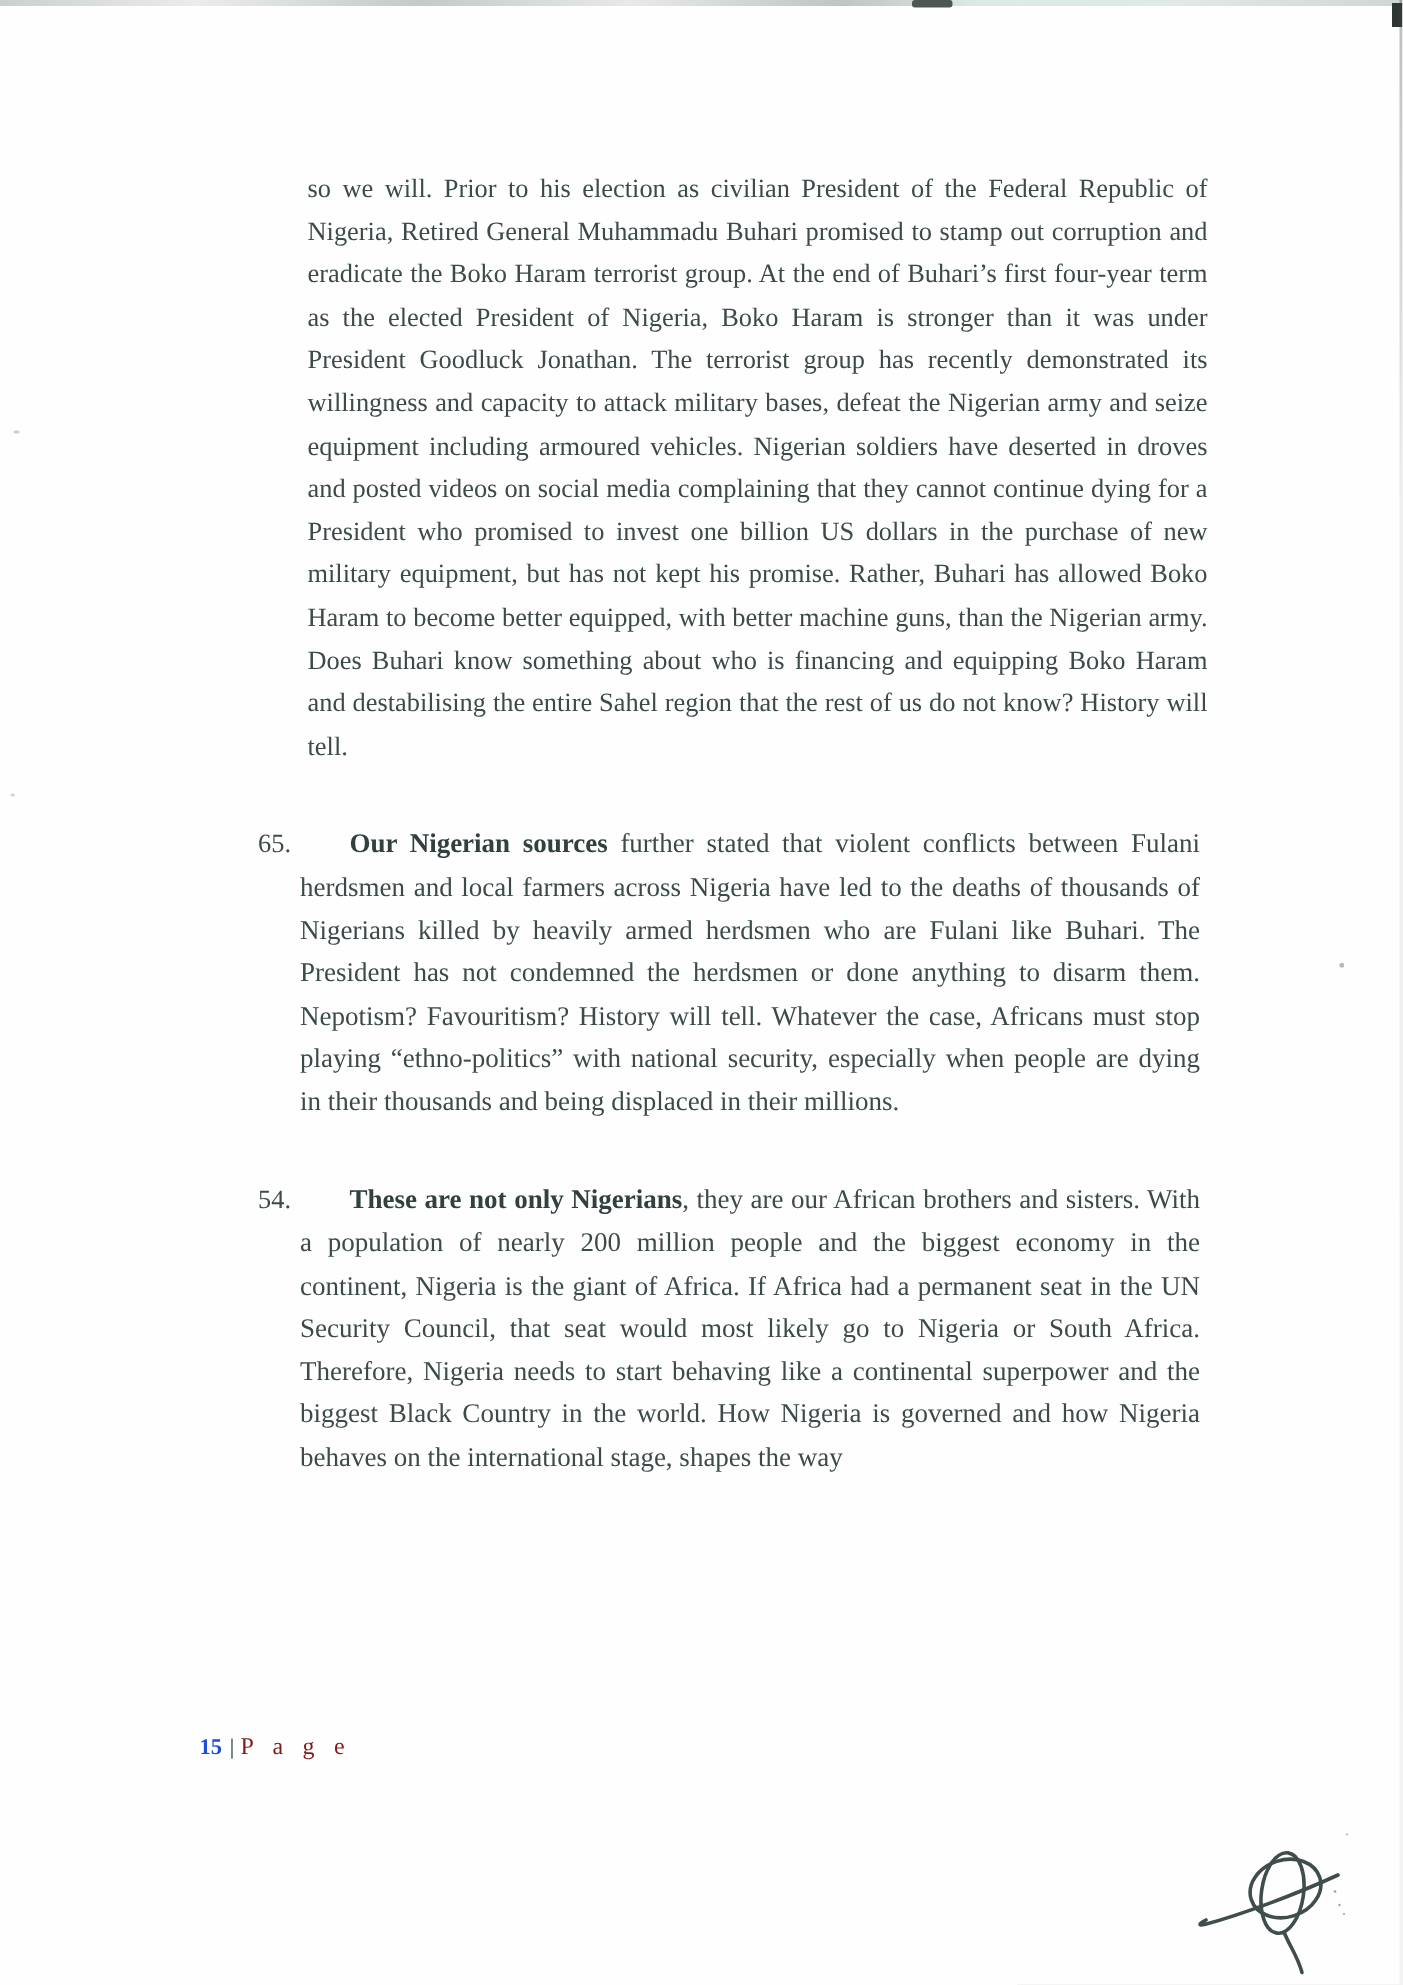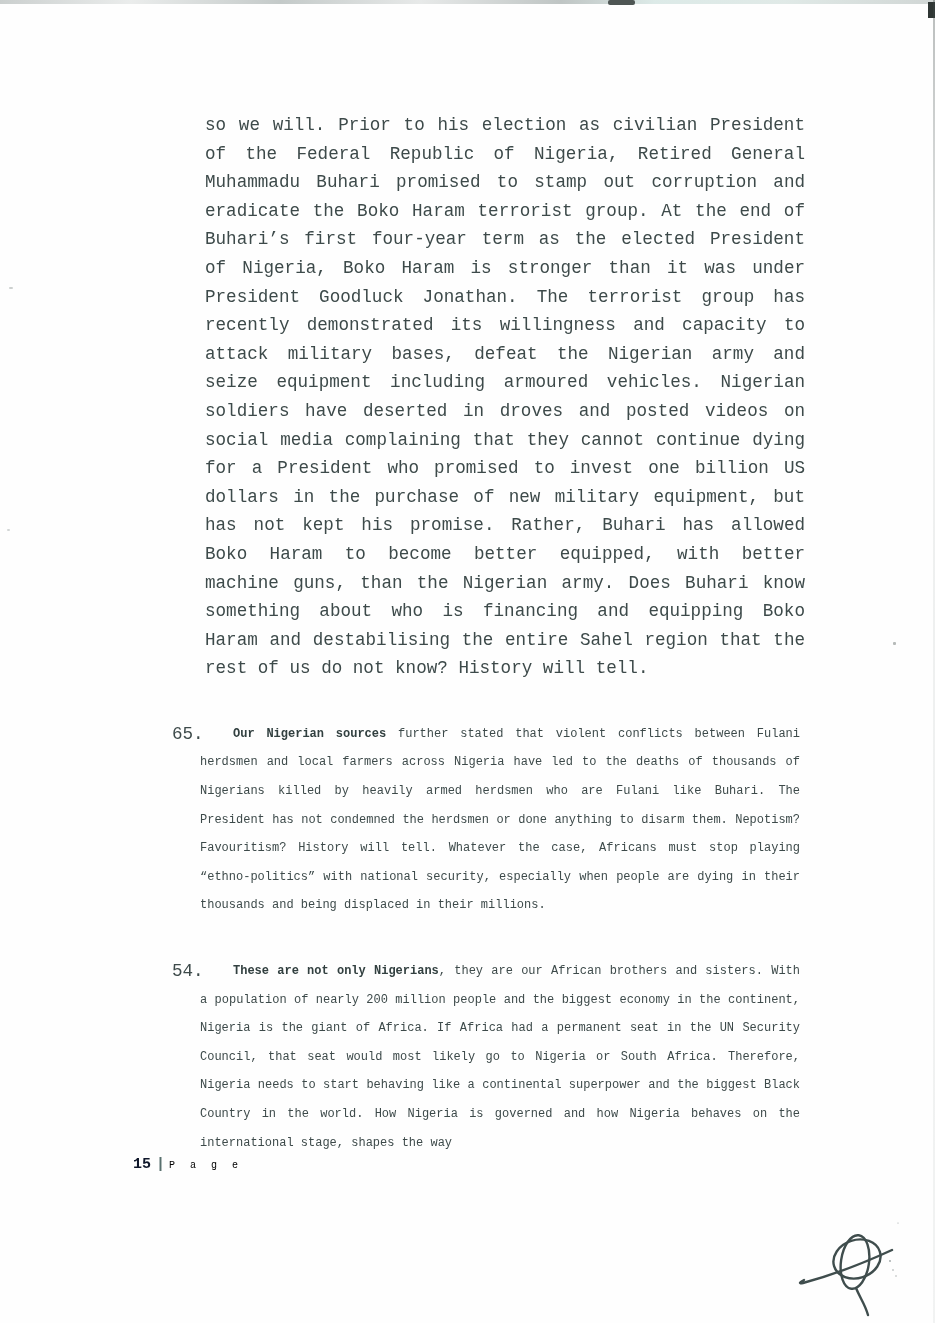--- a/index.html
+++ b/index.html
@@ -1,21 +1,21 @@
 <!DOCTYPE html>
 <html><head>
 <meta charset="utf-8">
 <style>
   html,body{margin:0;padding:0;background:#e9ebea;}
   .page{
     position:relative;
     width:935px;height:1323px;
     background:#fefefe;
     overflow:hidden;
-    font-family:Liberation Mono, monospace;
+    font-family:Liberation Serif, serif;
   }
   
   .scan-top-line{
     position:absolute;top:0;left:0;width:935px;height:4px;
     background:linear-gradient(90deg,
       rgba(140,150,148,.45) 0%, rgba(165,175,172,.22) 14%,
       rgba(138,150,148,.5) 30%, rgba(172,180,178,.28) 45%,
       rgba(128,140,138,.5) 60%, rgba(120,175,165,.25) 70%,
       rgba(175,200,193,.38) 84%, rgba(145,158,155,.42) 100%);
   }
@@ -37,30 +37,30 @@
     color:#3d4a4a;text-align:justify;
     margin:0 0 37px 0;
   }
   .para-plain{margin-left:33px;width:600px;}
   .para-numbered{position:relative;padding-left:28px;width:600px;margin:0 0 37px 0;}
   .para-number{
     position:absolute;left:0;top:0;
     font-size:17.6px;line-height:28.6px;color:#3d4a4a;
   }
   .para-body{
-    font-size:12px;line-height:28.6px;color:#3d4a4a;
+    font-size:18px;line-height:28.6px;color:#3d4a4a;
     text-align:justify;text-indent:33px;margin:0;
   }
   .para-lead{font-weight:bold;color:#324040;}
 
   
   .footer{position:absolute;left:133px;top:1156px;font-size:15px;color:#4b5757;}
-  .footer .pg-num{font-weight:bold;color:#0f172a;text-align:right;}
+  .footer .pg-num{font-weight:bold;color:#1d4ed8;text-align:right;}
   .footer .pg-sep{margin:0 4px 0 5px;color:#58706e;font-weight:bold;}
-  .footer .pg-label{letter-spacing:4.5px;color:#000000;font-size:10px;}
+  .footer .pg-label{letter-spacing:4.5px;color:#7f1d1d;font-size:16px;}
 
   
   .signature{position:absolute;left:780px;top:1198px;}
 </style>
 </head>
 <body>
 
 <div class="page">
 
   <div class="scan-top-line"></div>

